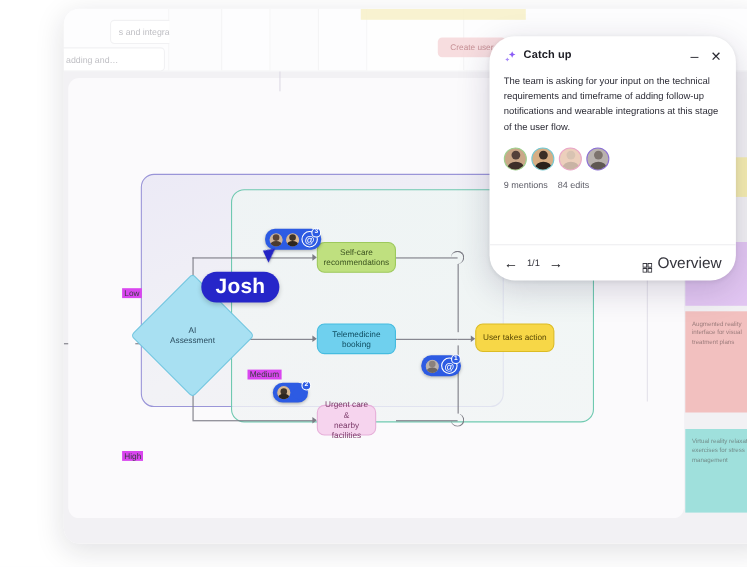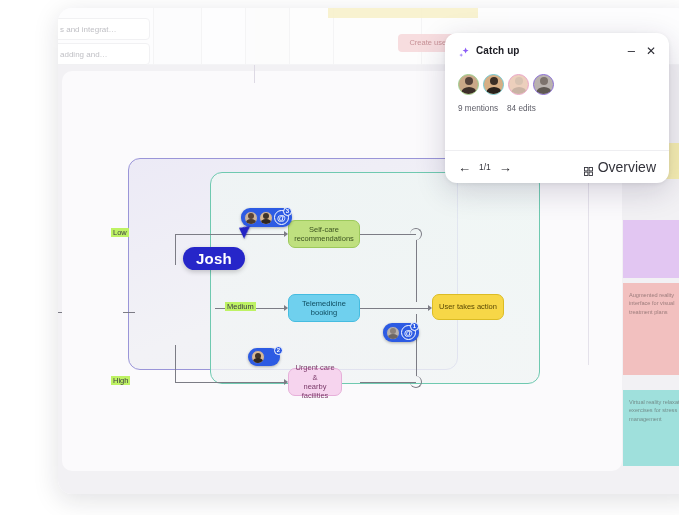--- a/index.html
+++ b/index.html
@@ -47,21 +47,21 @@
     position: absolute; left: -6px;
     width: 98px; height: 22px;
     border: 1px solid #e6e6ea;
     border-radius: 4px;
     background: #fff;
     font-size: 8px; color: #8a8a93;
     line-height: 22px;
     padding-left: 7px;
     white-space: nowrap; overflow: hidden;
   }
-  .tb-chip-1 { top: 10px; }
+  .tb-chip-1 { top: 10px; margin-left: 48px; }
   .tb-chip-2 { top: 35px; }
 
   
   #ribbon-yellow {
     position: absolute; left: 270px; top: 0;
     width: 150px; height: 10px;
     background: #f7f0c8;
     opacity: 0.85;
   }
   
@@ -165,21 +165,21 @@
   .edge-v { width: 1px; }
   .arrow {
     position: absolute; width: 0; height: 0;
     border-top: 3px solid transparent;
     border-bottom: 3px solid transparent;
     border-left: 4px solid #7c7c85;
   }
   .edge-lbl {
     position: absolute;
     font-size: 7.5px; color: #3b3b43;
-    background: #bef264; padding: 0 2px;
+    background: #d946ef; padding: 0 2px; margin-top: 34px;
   }
   .rnd-corner {
     position: absolute;
     border: 1px solid #7c7c85;
     border-radius: 7px;
   }
 
   
   .collab-pill {
     position: absolute;
@@ -236,21 +236,21 @@
     border-bottom: 9px solid transparent;
     border-top: 3px solid transparent;
     transform: rotate(-25deg);
     filter: drop-shadow(0 1px 1px rgba(0,0,0,.25));
   }
   #cursor-name {
     position: absolute; left: 125px; top: 182px;
     padding: 3px 13px;
     background: #2626c9; color: #fff;
     border-radius: 14px;
-    font-size: 15px; font-weight: 600;
+    font-size: 19px; font-weight: 600;
     letter-spacing: .2px;
     box-shadow: 0 2px 5px rgba(0,0,0,.2);
   }
 
   
   .sticky {
     position: absolute;
     font-size: 5.6px; line-height: 1.5;
     color: rgba(70,55,55,.5);
     padding: 8px 6px;
@@ -262,23 +262,23 @@
   #sticky-teal   { left: 565px; top: 325px; width: 80px; height: 76px; background: #9fe0dc; }
   #sticky-yellow { left: 592px; top: 78px;  width: 56px; height: 36px; background: #f6eeb0; }
 
   
   .guide { position: absolute; width: 1px; background: #ddd9e4; }
 
   
   #catchup-panel {
     position: absolute;
     left: 445px; top: 33px;
-    width: 224px; height: 150px;
+    width: 224px; height: 222px;
     background: #ffffff;
-    border-radius: 12px;
+    border-radius: 23px;
     box-shadow: 0 8px 30px rgba(40,30,70,.18), 0 1px 4px rgba(0,0,0,.08);
     overflow: hidden;
     display: flex; flex-direction: column;
   }
   #catchup-head {
     display: flex; align-items: center;
     padding: 11px 13px 6px 13px;
   }
   #sparkle-icon {
     width: 12px; height: 12px; flex: none; margin-right: 6px;
@@ -406,20 +406,25 @@
     <div class="edge edge-h" style="left:302px; top:243px; width:56px;"></div>
     <div class="edge edge-h" style="left:302px; top:317px; width:56px;"></div>
     <div class="edge edge-v" style="left:358px; top:175px; height:62px;"></div>
     <div class="edge edge-v" style="left:358px; top:249px; height:62px;"></div>
     <div class="rnd-corner" style="left:352px; top:163px; width:12px; height:12px; border-left:none; border-bottom:none;"></div>
     <div class="rnd-corner" style="left:352px; top:311px; width:12px; height:12px; border-left:none; border-top:none;"></div>
     <div class="edge edge-h" style="left:358px; top:243px; width:14px;"></div>
     <div class="arrow" style="left:370px; top:240px;"></div>
 
 
+    <div id="node-diamond">
+      <div class="dshape"></div>
+      <div class="dlabel">AI
+Assessment</div>
+    </div>
 
     <div class="node" id="node-tele">Telemedicine
 booking</div>
     <div class="node" id="node-selfcare">Self-care
 recommendations</div>
     <div class="node" id="node-urgent">Urgent care &amp;
 nearby facilities</div>
     <div class="node" id="node-action">User takes action</div>
 
     <div class="collab-pill" style="left:183px; top:143px;">
@@ -468,20 +473,21 @@
         <path d="M3.2 6.2 L3.8 7.5 L5.1 8.1 L3.8 8.7 L3.2 10 L2.6 8.7 L1.3 8.1 L2.6 7.5 Z" fill="#a78bfa"></path>
       </svg>
     </div>
     <div id="catchup-title">Catch up</div>
     <div id="catchup-head-actions">
       <div class="hd-btn" id="minimize-btn">–</div>
       <div class="hd-btn" id="close-btn">✕</div>
     </div>
   </div>
 
+  <div id="catchup-body">The team is asking for your input on the technical requirements and timeframe of adding follow-up notifications and wearable integrations at this stage of the user flow.</div>
 
   <div id="catchup-avatars">
     <div class="big-av">
         <i></i>
         <b></b>
       </div>
     <div class="big-av b2">
         <i></i>
         <b></b>
       </div>

